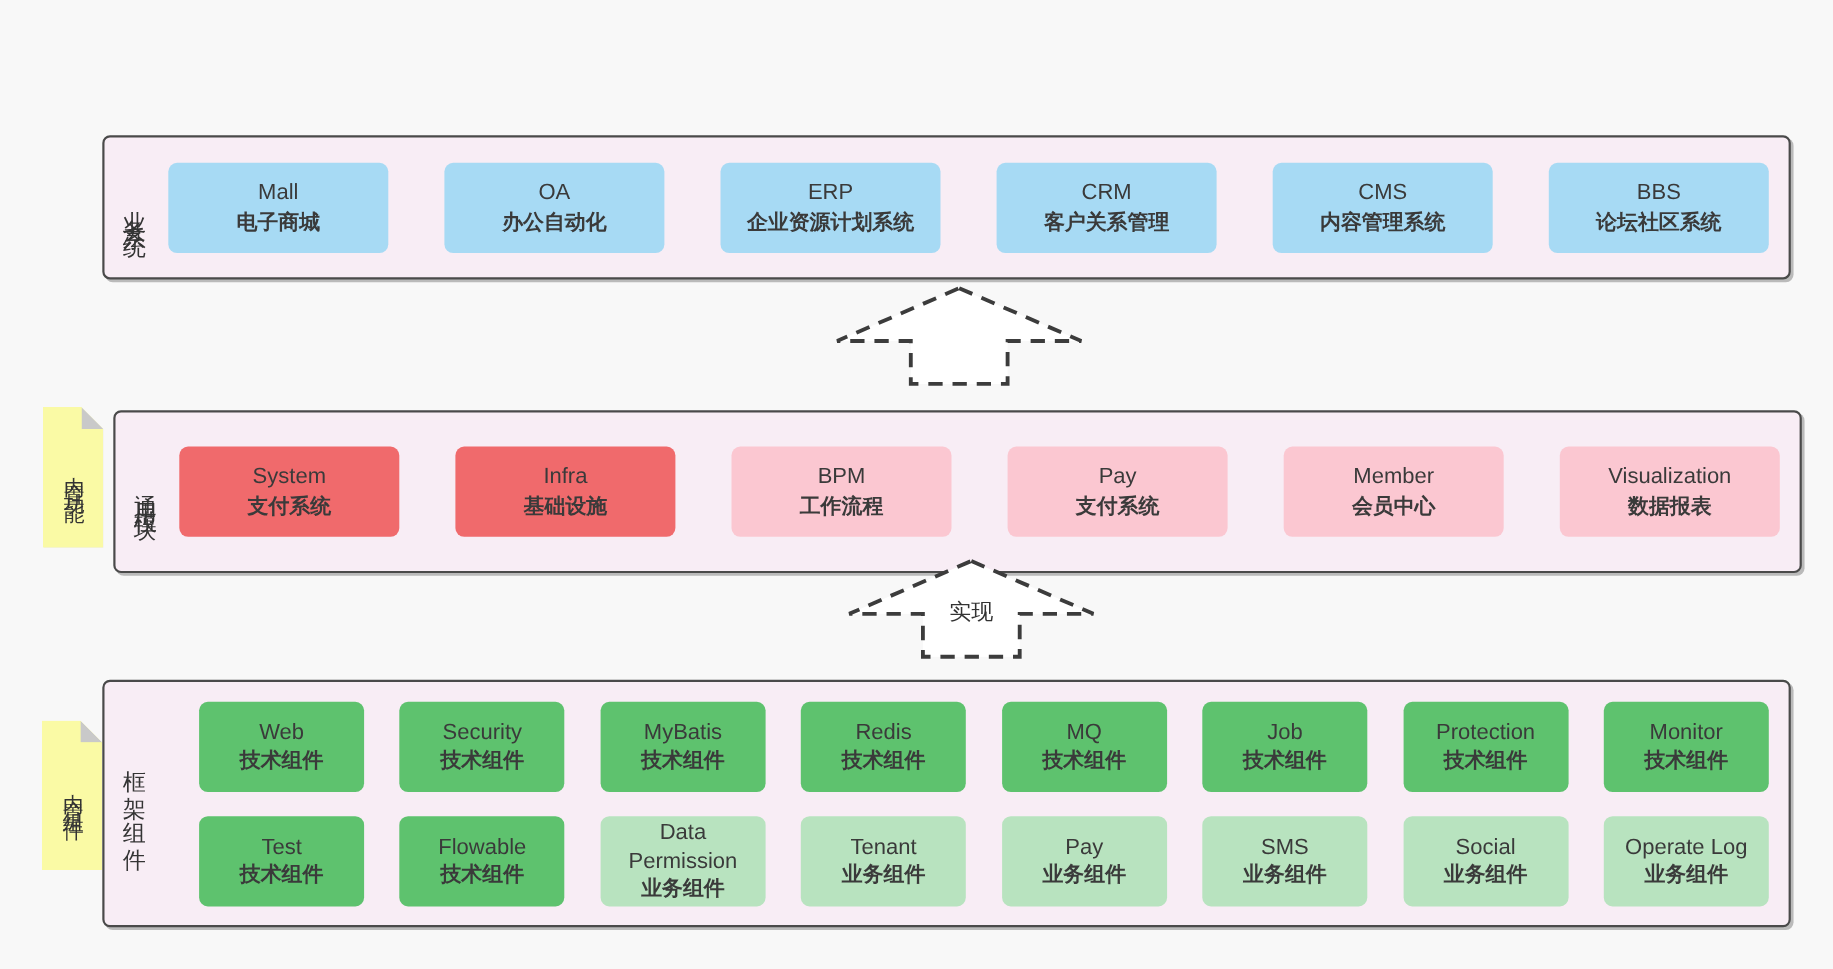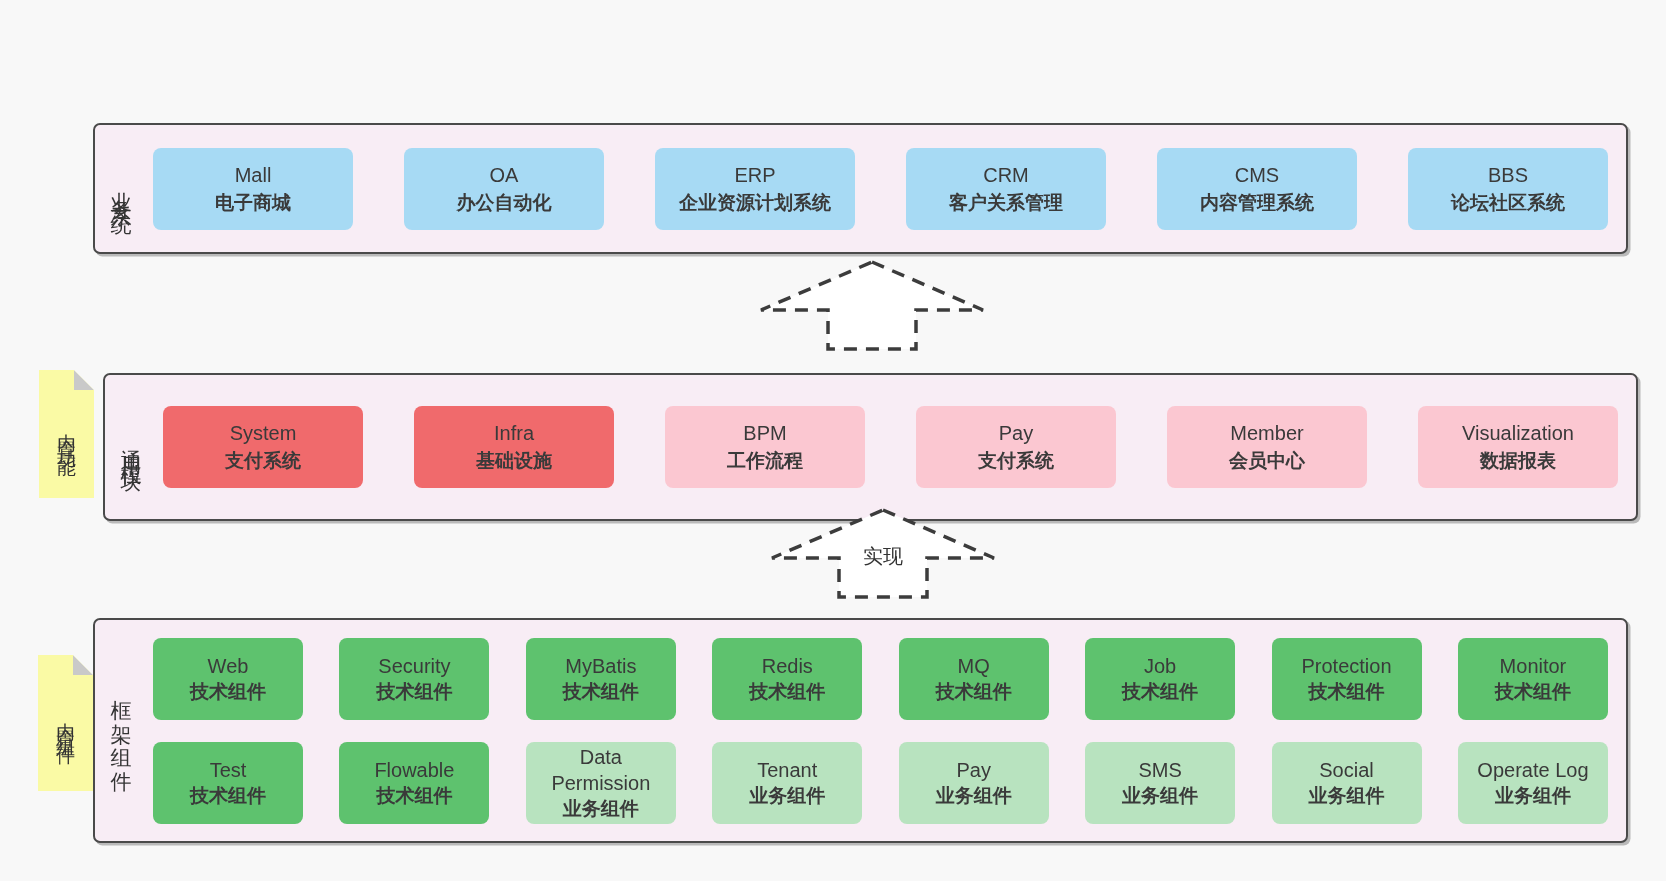--- a/index.html
+++ b/index.html
@@ -43,21 +43,21 @@
     display:flex;justify-content:space-between;align-items:center;
   }
   
   .node{
     height:82px;border-radius:8px;
     display:flex;flex-direction:column;align-items:center;justify-content:center;
     text-align:center;line-height:28px;font-size:20px;
     padding:2px 6px;box-sizing:border-box;
   }
   .band-1 .node,.band-2 .node{width:200px;}
-  .band-3 .node{width:150px;line-height:26px;}
+  .band-3 .node{width:150px;line-height:26px;margin-left:28px;}
   .node-name,.node-subtitle{color:#3a3a3a;}
   .node-subtitle{font-size:19px;font-weight:bold;}
   .node.blue{background:var(--blue,#a7daf4);}
   .node.red{background:var(--red,#f06a6c);}
   .node.pink{background:var(--pink,#fbc7d1);}
   .node.green{background:var(--green,#5ec26e);}
   .node.green-light{background:var(--green-light,#b8e3bf);}
   
   .arrow{position:absolute;width:230px;height:93px;}
   .arrow-1{left:757px;top:259px;}

